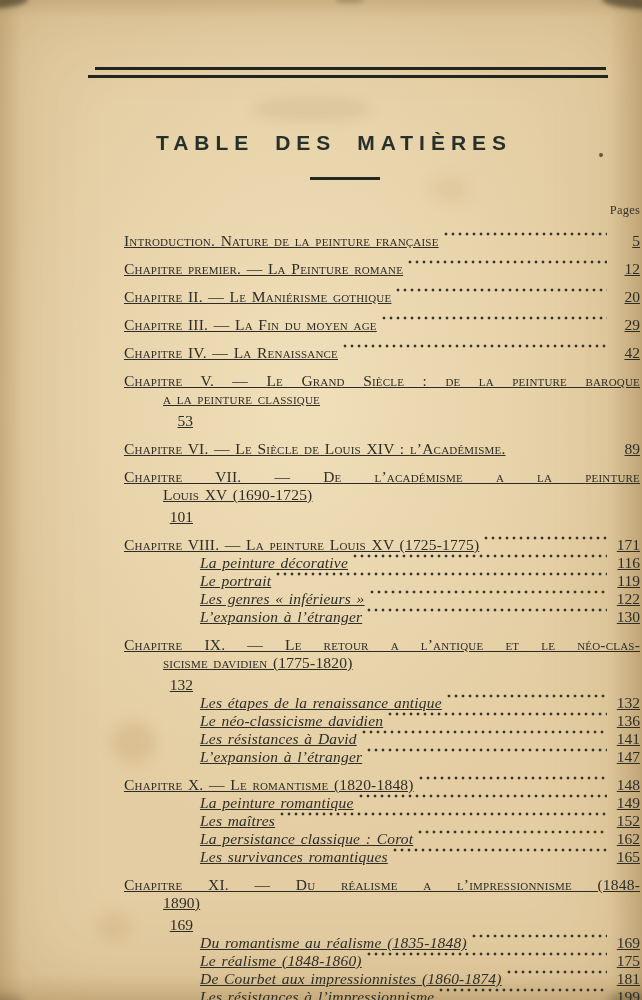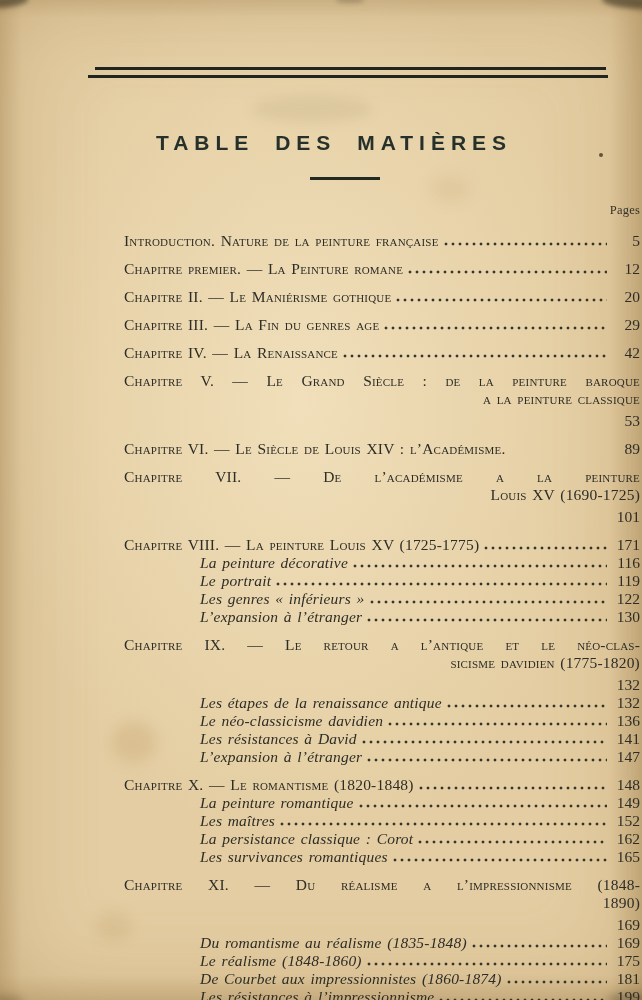--- a/index.html
+++ b/index.html
@@ -38,21 +38,21 @@
   .title-wrap { position:absolute; top:131px; left:0; right:0; text-align:center; padding-left:26px; }
   .title {
     font-family:"Liberation Sans","DejaVu Sans",sans-serif;
     font-weight:bold; font-size:21px; letter-spacing:6px; word-spacing:9px;
     color:#27312b;
   }
   .title-rule { position:absolute; top:177px; left:310px; width:70px; height:2.5px; background:#232a22; }
   
   .toc { position:absolute; top:203px; left:92px; width:516px;margin-left:32px; }
   .pages-label { text-align:right; font-size:12.5px; height:19px; color:#34332a; letter-spacing:0.2px; }
-  .row { display:flex; align-items:flex-end; line-height:18px; font-size:15.5px; }
+  .row { display:flex; align-items:flex-start; line-height:18px; font-size:15.5px;text-decoration:underline; }
   .row .txt { letter-spacing:0.2px; word-spacing:1.5px; }
   .chapter, .chapter-open, .continuation { font-variant:small-caps; }
   .chapter, .chapter-open { margin-top:10px; }
   .continuation { padding-left:39px;flex-direction:column; }
   .sub { padding-left:76px; font-style:italic; }
   .justify .txt { flex:1; text-align:justify; text-align-last:justify; }
   .leader {
     flex:1; height:4px; margin:0 3px 4px 5px;
     background-image:radial-gradient(circle at 2px 2px, #35352b 1.25px, rgba(53,53,43,0) 1.7px);
     background-size:7px 4px; background-repeat:repeat-x;
@@ -96,21 +96,21 @@
           <span class="txt">Chapitre premier. — La Peinture romane</span>
           <span class="leader"></span>
           <span class="pagenum">12</span>
         </div>
         <div class="row chapter">
           <span class="txt">Chapitre II. — Le Maniérisme gothique</span>
           <span class="leader"></span>
           <span class="pagenum">20</span>
         </div>
         <div class="row chapter">
-          <span class="txt">Chapitre III. — La Fin du genres age</span>
+          <span class="txt">Chapitre III. — La Fin du moyen age</span>
           <span class="leader"></span>
           <span class="pagenum">29</span>
         </div>
         <div class="row chapter">
           <span class="txt">Chapitre IV. — La Renaissance</span>
           <span class="leader"></span>
           <span class="pagenum">42</span>
         </div>
         <div class="row chapter-open justify">
           <span class="txt">Chapitre V. — Le Grand Siècle : de la peinture baroque</span>

